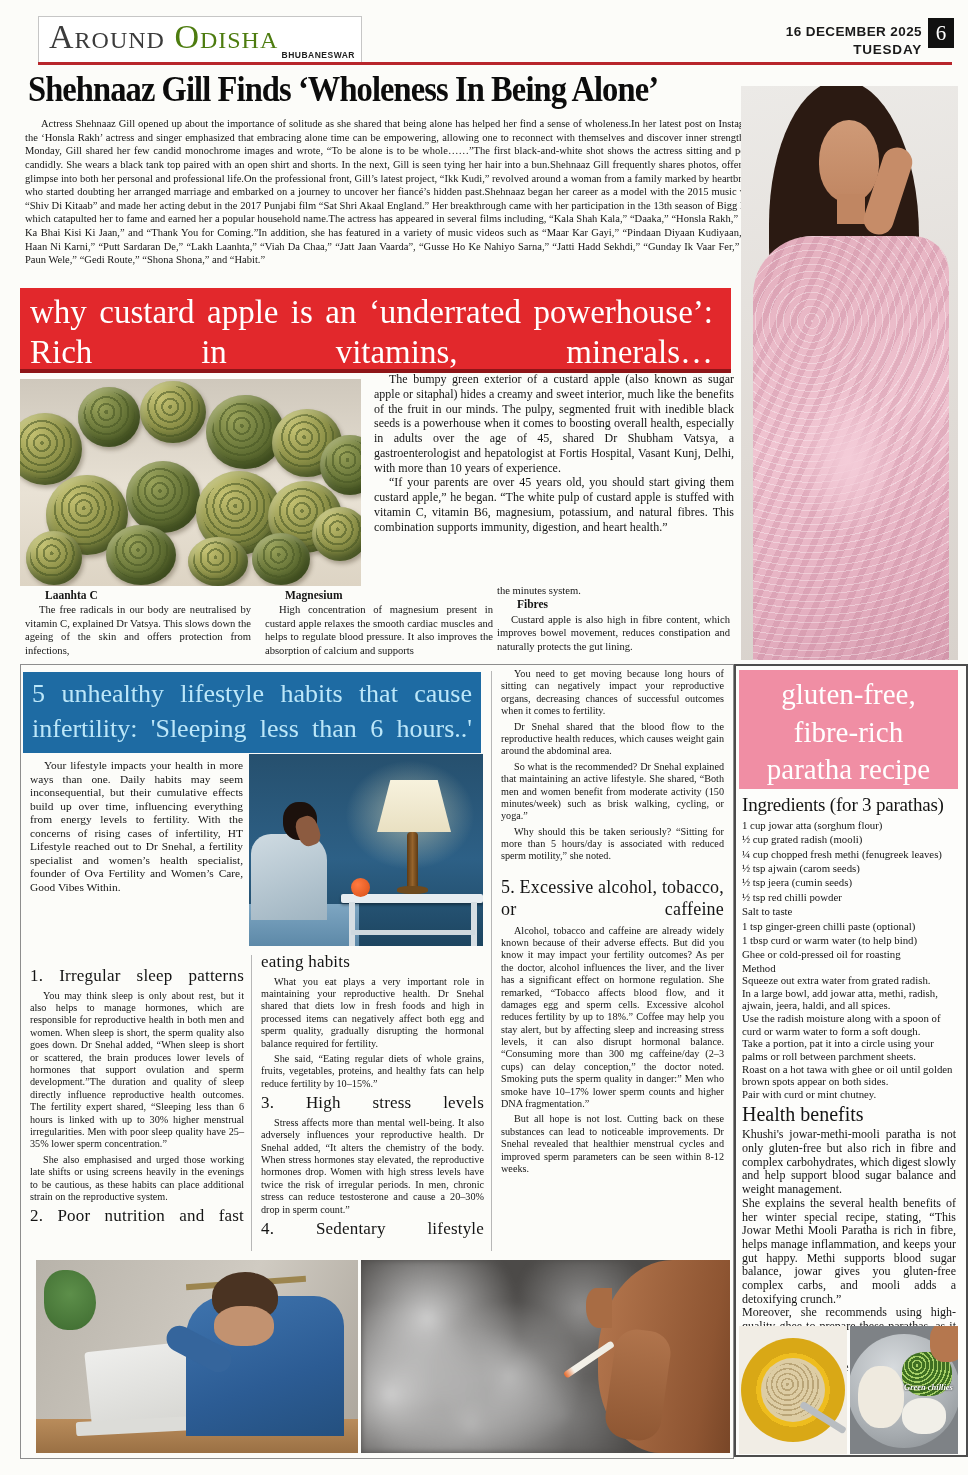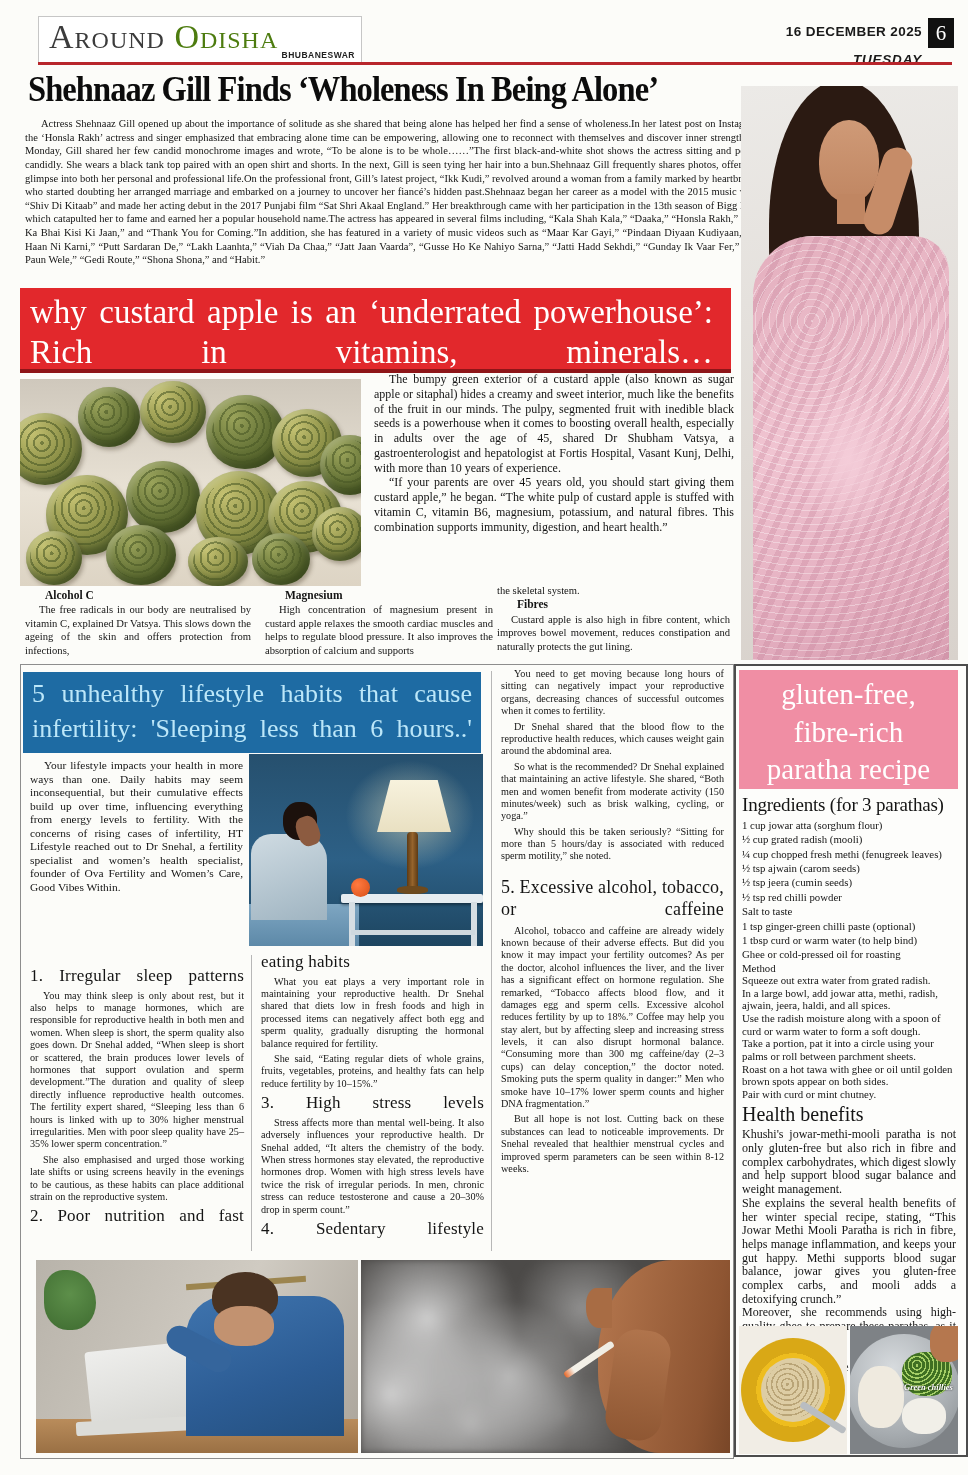--- a/index.html
+++ b/index.html
@@ -8,21 +8,21 @@
   .abs{position:absolute;}
   .just{text-align:justify;}
   
   .logo-box{left:38px;top:16px;width:322px;height:46px;border:1px solid #c6c6c6;background:#fff;}
   .logo-line{position:absolute;left:10px;top:1px;font-variant:small-caps;font-size:34px;letter-spacing:1px;white-space:nowrap;}
   .logo-around{color:#3b3b3b;}
   .logo-odisha{color:#4d7c0f;}
   .logo-city{position:absolute;right:6px;top:33px;font-family:"Liberation Sans",sans-serif;font-size:8.5px;font-weight:bold;color:#222;letter-spacing:.5px;}
   .dateline{right:46px;top:24px;text-align:right;font-family:"Liberation Sans",sans-serif;font-weight:bold;color:#1a1a1a;}
   .date-txt{font-size:13.5px;letter-spacing:.4px;}
-  .day-txt{font-size:13.5px;margin-top:13px;letter-spacing:.8px;font-style:italic;}
+  .day-txt{font-size:13.5px;margin-top:3px;letter-spacing:.8px;}
   .pagenum-box{right:14px;top:18px;width:26px;height:30px;background:#111;color:#fff;
                font-size:21px;text-align:center;line-height:30px;font-family:"Liberation Serif",serif;}
   .red-rule{left:38px;top:62px;width:914px;height:3px;background:#b8262c;}
   
   .main-headline{left:28px;top:70px;width:740px;font-size:35px;font-weight:bold;letter-spacing:-1px;
                  white-space:nowrap;transform:scaleX(.93);transform-origin:left top;color:#0c0c0c;}
   .lead-body{left:25px;top:117px;width:738px;font-size:10.5px;line-height:1.30;text-indent:16px;}
   
   .photo-sh{left:741px;top:86px;width:217px;height:574px;background:linear-gradient(170deg,#eceae7,#e0dbd6 60%,#d8d2cc);overflow:hidden;}
   .sh-hair{position:absolute;left:28px;top:-6px;width:150px;height:300px;background:radial-gradient(ellipse at 50% 25%,#31201а,#2b1a12 60%,#1d110b);background-color:#2b1a12;border-radius:48% 52% 45% 45%;}
@@ -199,29 +199,29 @@
     <div class="fruit f12 f-dark"></div>
     <div class="fruit f13"></div>
     <div class="fruit f14 f-dark"></div>
     <div class="fruit f15"></div>
   </div>
   <div class="abs cust-intro just">
     <p>The bumpy green exterior of a custard apple (also known as sugar apple or sitaphal) hides a creamy and sweet interior, much like the benefits of the fruit in our minds. The pulpy, segmented fruit with inedible black seeds is a powerhouse when it comes to boosting overall health, especially in adults over the age of 45, shared Dr Shubham Vatsya, a gastroenterologist and hepatologist at Fortis Hospital, Vasant Kunj, Delhi, with more than 10 years of experience.</p>
     <p>“If your parents are over 45 years old, you should start giving them custard apple,” he began. “The white pulp of custard apple is stuffed with vitamin C, vitamin B6, magnesium, potassium, and natural fibres. This combination supports immunity, digestion, and heart health.”</p>
   </div>
   <div class="abs cust-col cc1">
-    <h4>Alcohol C</h4>
+    <h4>Laanhta C</h4>
     <p>The free radicals in our body are neutralised by vitamin C, explained Dr Vatsya. This slows down the ageing of the skin and offers protection from infections,</p>
   </div>
   <div class="abs cust-col cc2">
     <h4>Magnesium</h4>
     <p>High concentration of magnesium present in custard apple relaxes the smooth cardiac muscles and helps to regulate blood pressure. It also improves the absorption of calcium and supports</p>
   </div>
   <div class="abs cust-col cc3">
-    <p class="cc3-lead" style="text-indent:0">the skeletal system.</p>
+    <p class="cc3-lead" style="text-indent:0">the minutes system.</p>
     <h4>Fibres</h4>
     <p>Custard apple is also high in fibre content, which improves bowel movement, reduces constipation and naturally protects the gut lining.</p>
   </div>
 
   <div class="abs inf-box">
     <div class="blue-head">5 unhealthy lifestyle habits that cause infertility: 'Sleeping less than 6 hours..'</div>
     <div class="inf-intro">Your lifestyle impacts your health in more ways than one. Daily habits may seem inconsequential, but their cumulative effects build up over time, influencing everything from energy levels to fertility. With the concerns of rising cases of infertility, HT Lifestyle reached out to Dr Snehal, a fertility specialist and women’s health specialist, founder of Ova Fertility and Women’s Care, Good Vibes Within.</div>
 
     <div class="photo-bed">
       <div class="bd-glow"></div>

